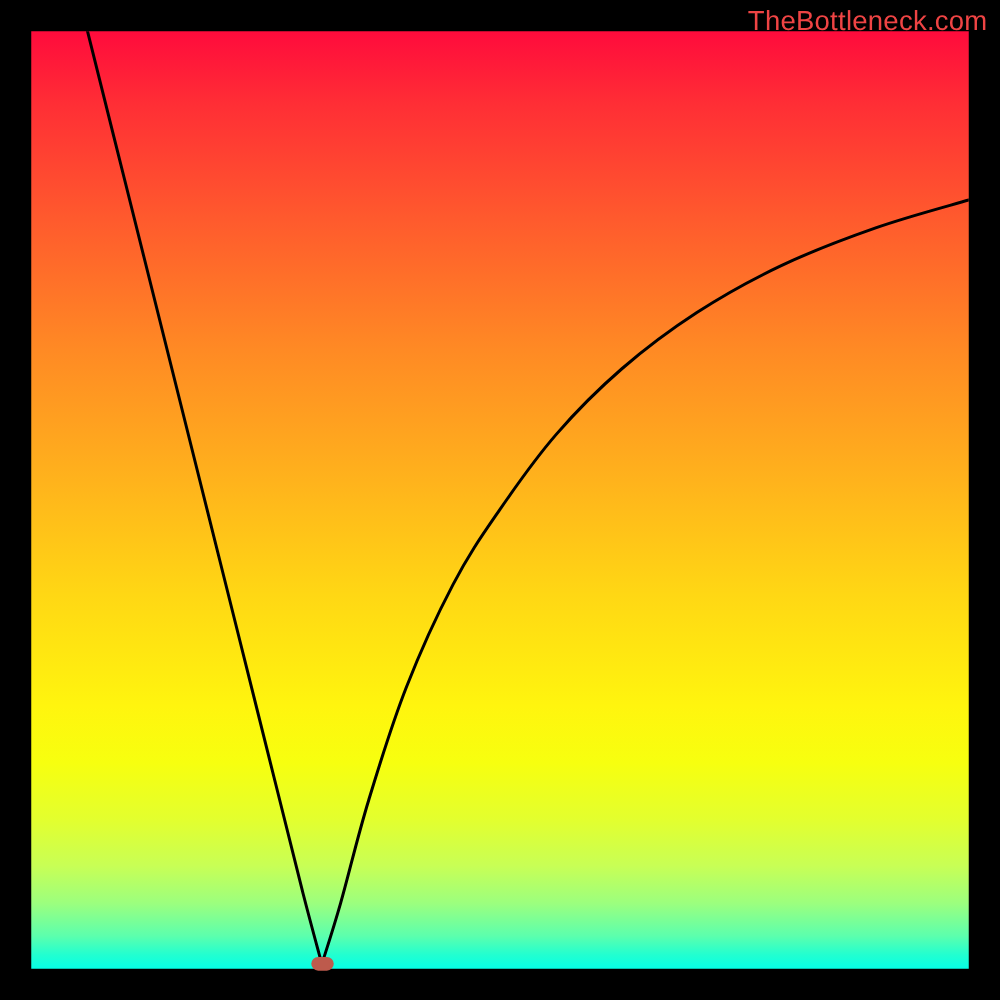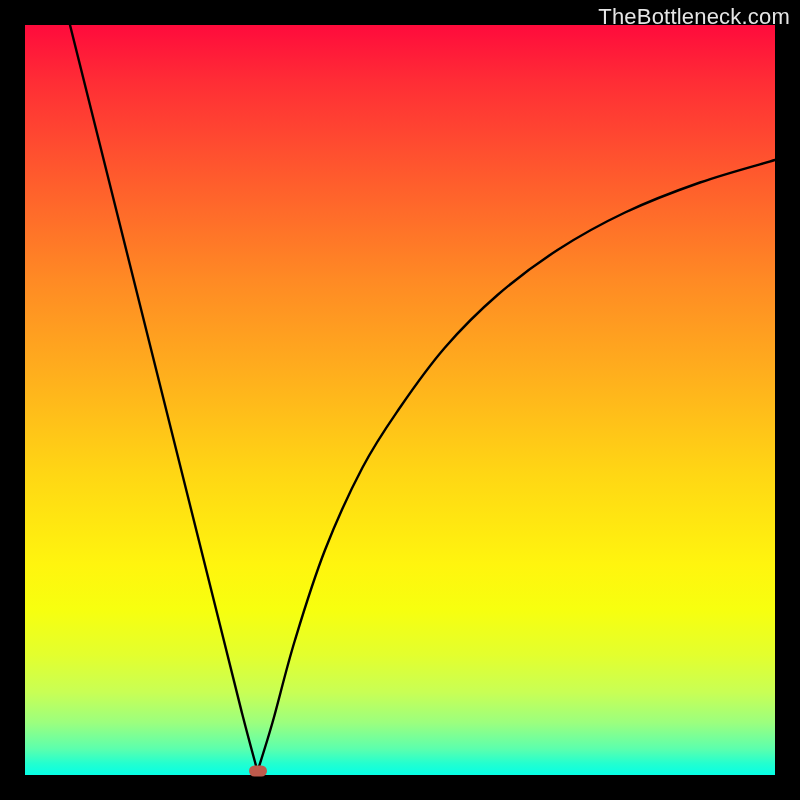--- a/index.html
+++ b/index.html
@@ -39,21 +39,21 @@
       #9cff7e 93%,
       #5cffad 96.5%,
       #22ffd0 98.5%,
       #06ffe6 100%
     );
   }
   .watermark {
     position: absolute;
     top: 4px;
     right: 10px;
-    color: #e5e5e5;
+    color: #ef4444;
     font-size: 22px;
     font-weight: 500;
     letter-spacing: 0.2px;
     z-index: 20;
   }
   svg.curves {
     position: absolute;
     left: 0;
     top: 0;
     width: 100%;

